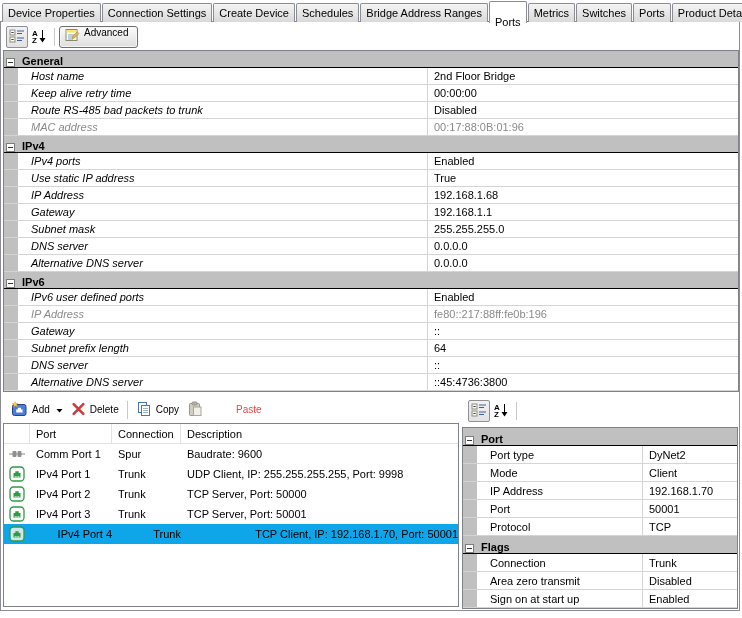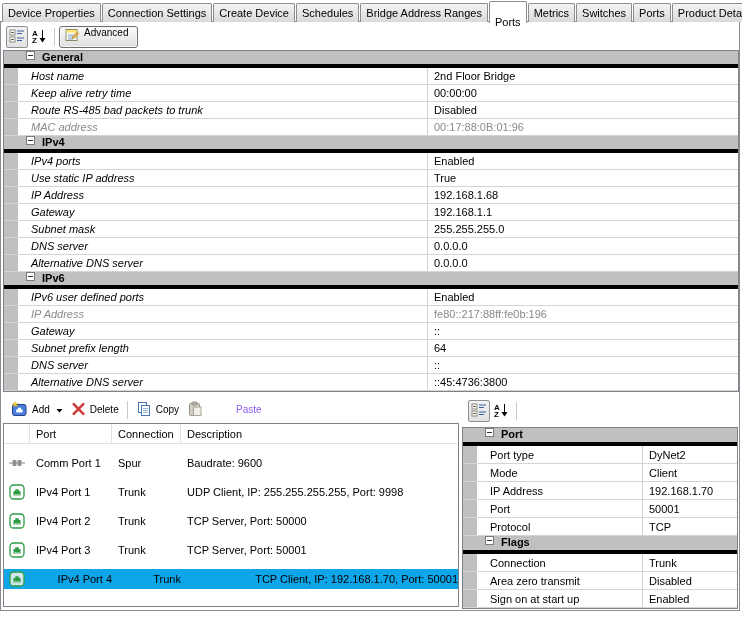--- a/index.html
+++ b/index.html
@@ -49,33 +49,32 @@
   .tb-sep { width:1px; height:18px; background:#c9c9c9; margin:0 4px; }
   .btn-advanced {
     display:flex; gap:4px;
     border:1px solid #6f6f6f; border-radius:3px;
     background:linear-gradient(#fbfbfb,#dedede);
     box-shadow: inset 0 0 0 1px #f6f6f6;
     padding:0 9px 0 4px; height:22px; font-size:10px;
   }
   .tb-btn { display:flex; align-items:center; gap:4px; padding:1px 4px; border-radius:2px; }
   .tb-btn .lbl { white-space:nowrap; }
-  .tb-btn.disabled { color:#8b5cf6;gap:33px; }
+  .tb-btn.disabled { color:#ef4444;gap:33px; }
   .caret { margin-left:2px; }
 
   
   .pgrid {
     position:absolute; border:1px solid #7f8288; background:#fff; overflow:hidden;
   }
   #bridge-grid { left:3px; top:50px; width:736px; height:342px; }
   #port-grid   { left:462px; top:427px; width:276px; height:182px; }
   .pg-cat {
-    display:flex; align-items:flex-start; background:#c0c0c0; font-weight:bold;
-    border-bottom:4px solid #000000;
-    padding-left:20px;
+    display:flex; align-items:flex-end; background:#c0c0c0; font-weight:bold;
+    border-bottom:1px solid #000000;
   }
   .pg-row { display:flex; align-items:stretch; background:#fff; border-bottom:1px solid #d4d4d4; }
   #bridge-grid .pg-cat, #bridge-grid .pg-row { height:17px; }
   #port-grid .pg-cat, #port-grid .pg-row { height:18px; }
   .pg-gutter { flex:0 0 14px; background:#c0c0c0; }
   .pg-name {
     display:flex; align-items:center; padding-left:13px; overflow:hidden; white-space:nowrap;
     border-right:1px solid #d4d4d4;
   }
   #bridge-grid .pg-name { flex:0 0 410px;font-style:italic; }
@@ -96,21 +95,21 @@
     border:1px solid #7f8288; background:#fff; overflow:hidden;
   }
   .list-header { display:grid; grid-template-columns:26px 82px 69px 1fr; height:20px; }
   .lh-cell {
     display:flex; align-items:center; padding-left:6px;
     border-right:1px solid #e2e2e2; border-bottom:1px solid #e2e2e2;
     white-space:nowrap;
   }
   .lh-cell:last-child { border-right:none; }
   .list-row {
-    display:grid; grid-template-columns:26px 82px 69px 1fr; height:20px; align-items:center;margin-top:9px;
+    display:grid; grid-template-columns:26px 82px 69px 1fr; height:20px; align-items:center;
   }
   .list-row.selected { background:#0ea5e9;text-align:right; }
   .lr-icon { display:flex; align-items:center; justify-content:center; }
   .lr-cell { padding-left:6px; white-space:nowrap; overflow:hidden; }
 </style>
 </head>
 <body>
 
 <div class="tab-frame"></div>
 

